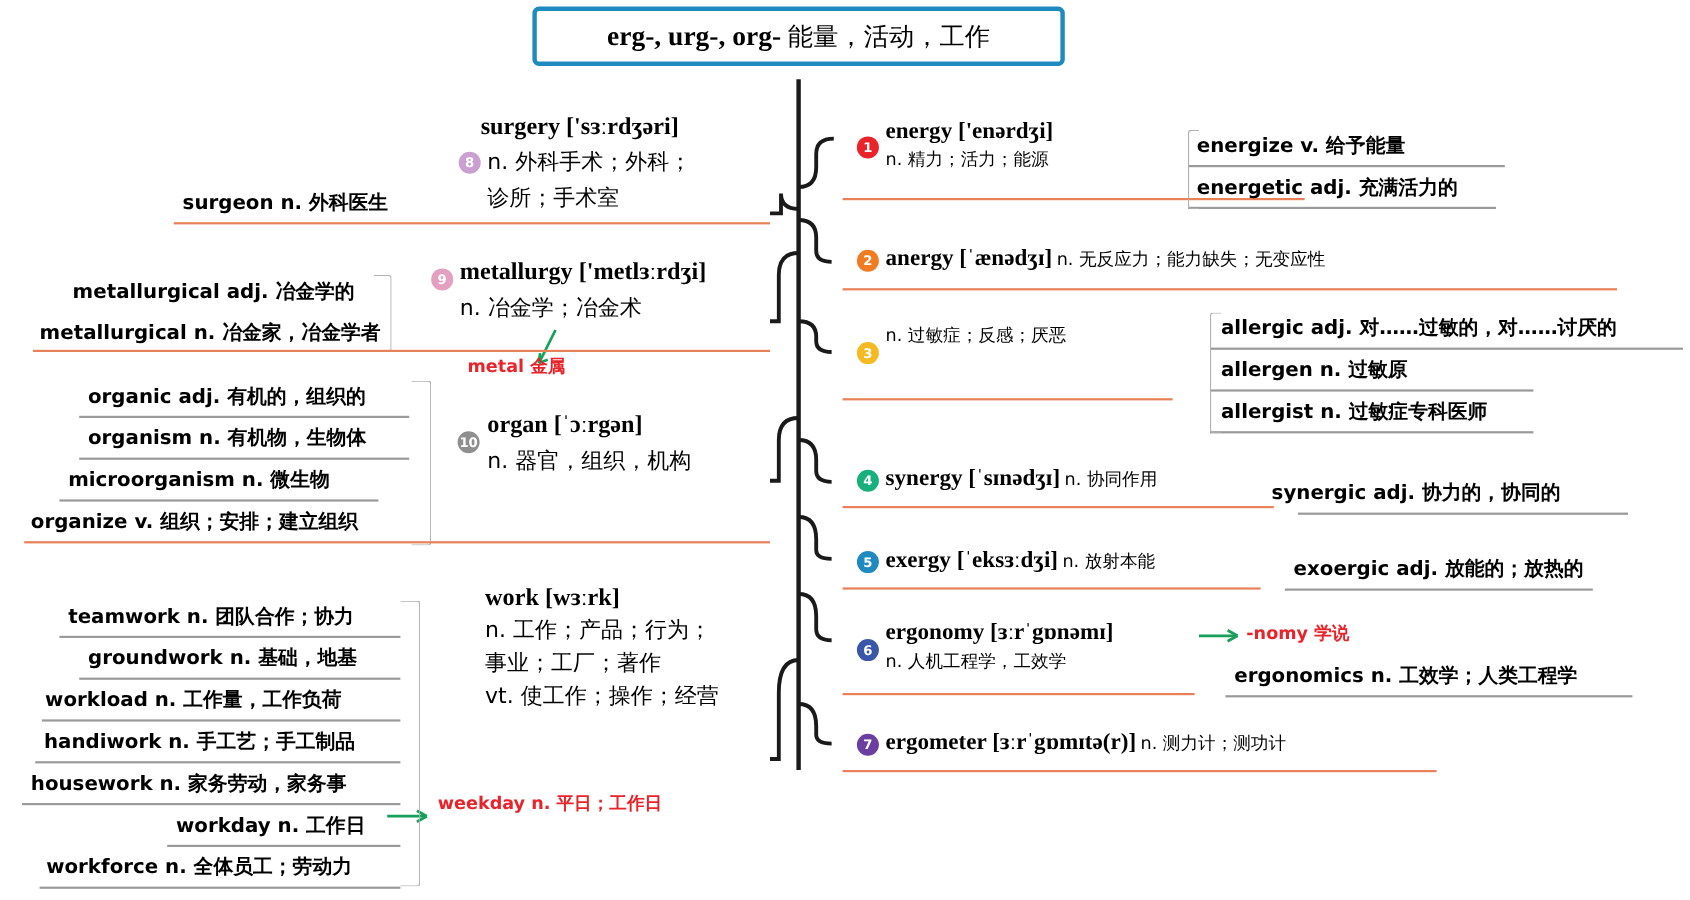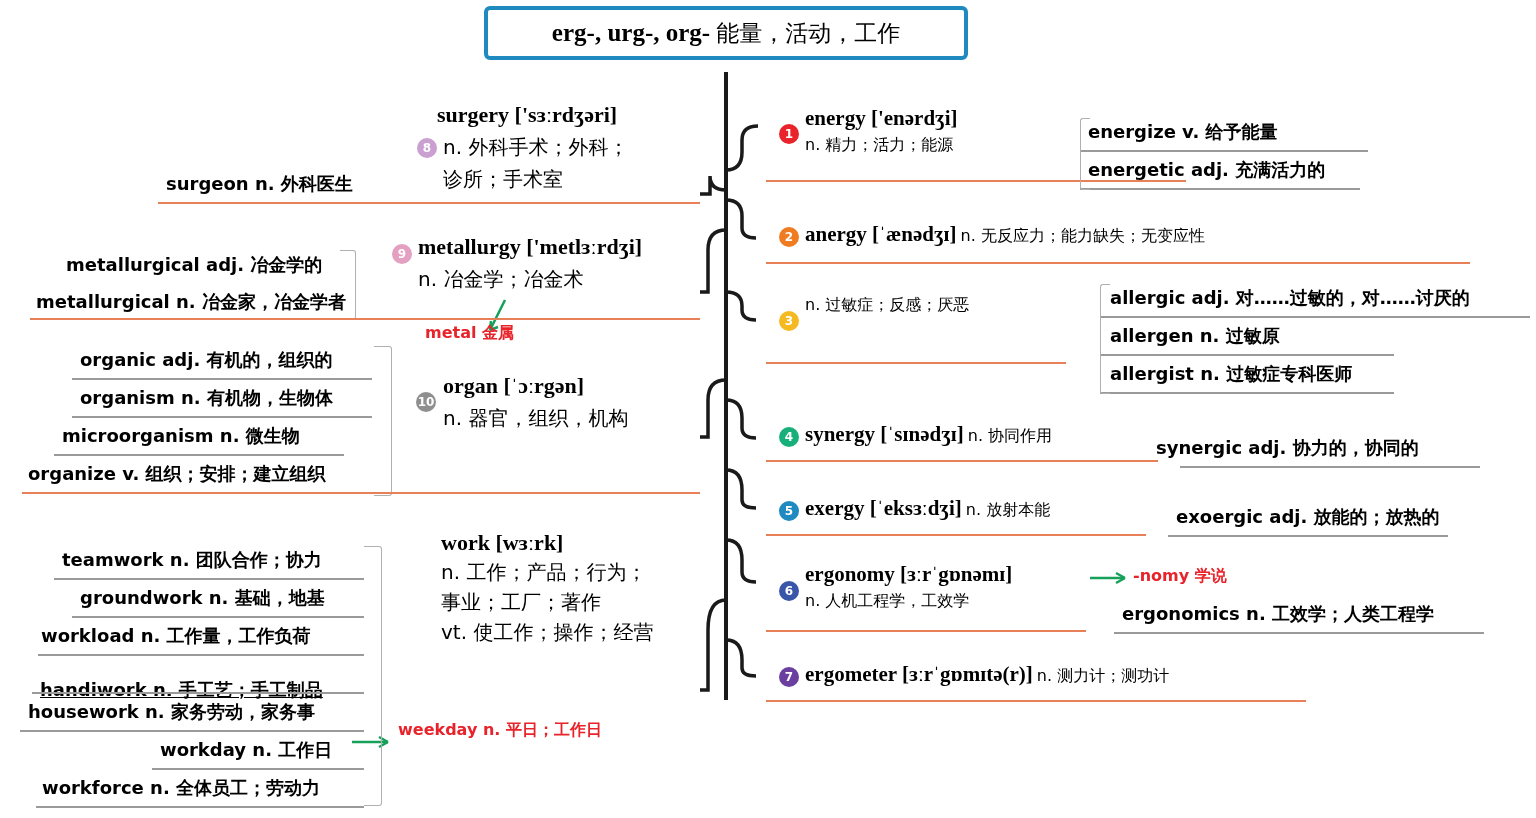--- a/index.html
+++ b/index.html
@@ -353,21 +353,21 @@
   </div>
   <div class="rule-gray" style="left:54px; top:578px; width:310px;"></div>
   <div class="leftbox" style="left:80px; top:586px;">
     <span class="en cjk">groundwork n. 基础，地基</span>
   </div>
   <div class="rule-gray" style="left:72px; top:616px; width:292px;"></div>
   <div class="leftbox" style="left:41px; top:624px;">
     <span class="en cjk">workload n. 工作量，工作负荷</span>
   </div>
   <div class="rule-gray" style="left:38px; top:654px; width:326px;"></div>
-  <div class="leftbox" style="left:40px; top:678px;text-decoration:underline;">
+  <div class="leftbox" style="left:40px; top:662px;">
     <span class="en cjk">handiwork n. 手工艺；手工制品</span>
   </div>
   <div class="rule-gray" style="left:32px; top:692px; width:332px;"></div>
   <div class="leftbox" style="left:28px; top:700px;">
     <span class="en cjk">housework n. 家务劳动，家务事</span>
   </div>
   <div class="rule-gray" style="left:20px; top:730px; width:344px;"></div>
   <div class="leftbox" style="left:160px; top:738px;">
     <span class="en cjk">workday n. 工作日</span>
   </div>

